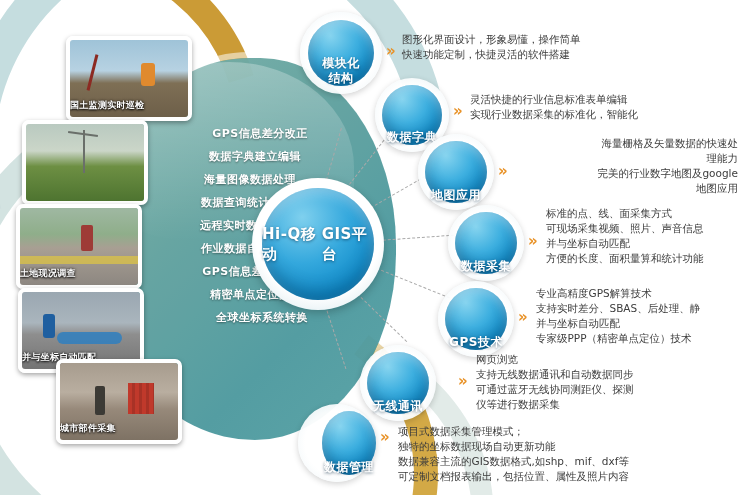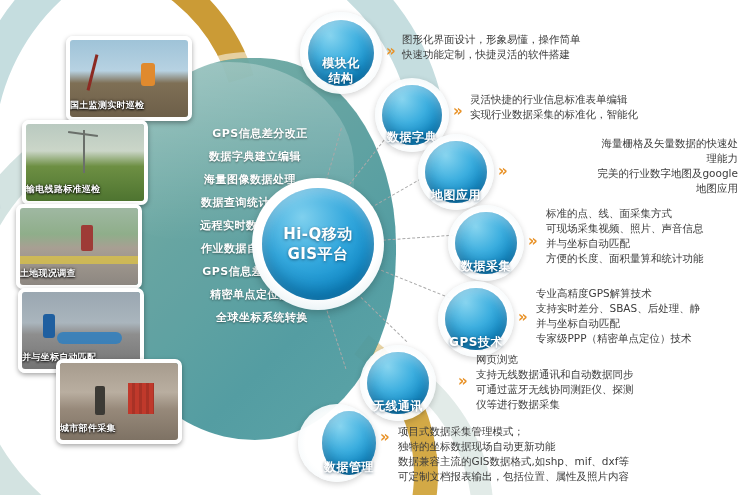--- a/index.html
+++ b/index.html
@@ -128,21 +128,21 @@
   .hub-wrap{position:absolute;left:252px;top:178px;width:132px;height:132px;}
   .hub-halo{
     position:absolute;left:0;top:0;width:132px;height:132px;border-radius:50%;
     background:radial-gradient(circle at 50% 42%,#ffffff 62%,#eaf3f6 78%,#cfe2e8 100%);
     box-shadow:0 3px 9px rgba(0,0,0,.22);
   }
   .hub{
     position:absolute;left:10px;top:10px;width:112px;height:112px;border-radius:50%;
     background:radial-gradient(circle at 36% 26%,#7fd0ee 0%,#34a8dd 42%,#0c87c6 78%,#0a72ad 100%);
     box-shadow:inset 0 -9px 16px rgba(0,40,70,.30), inset 0 6px 12px rgba(255,255,255,.35);
-    display:flex;flex-direction:column;align-items:center;justify-content:center;
+    display:flex;flex-direction:row;align-items:center;justify-content:center;
   }
   .hub-line{
     color:#ffffff;font-size:15px;font-weight:bold;line-height:1.35;
     text-shadow:0 1px 3px rgba(0,35,60,.55);letter-spacing:.5px;
   }
 
   
   .node{
     position:absolute;border-radius:50%;
     background:radial-gradient(circle at 50% 50%,rgba(255,255,255,.96) 58%,rgba(232,242,246,.9) 100%);
@@ -195,21 +195,20 @@
   <div class="conn" style="left:372px;top:266px;width:84px;transform:rotate(22deg);"></div>
   <div class="conn" style="left:354px;top:290px;width:74px;transform:rotate(44deg);"></div>
   <div class="conn" style="left:326px;top:306px;width:66px;transform:rotate(72deg);"></div>
 
   <div class="photo" id="photo0">
     <div class="ph-img scene-crane"></div>
     <div class="cap">国土监测实时巡检</div>
   </div>
   <div class="photo" id="photo1">
     <div class="ph-img scene-tower"></div>
-    <div class="cap">输电线路标准巡检</div>
   </div>
   <div class="photo" id="photo2">
     <div class="ph-img scene-road"></div>
     <div class="cap">土地现况调查</div>
   </div>
   <div class="photo" id="photo3">
     <div class="ph-img scene-pipe"></div>
     <div class="cap">并与坐标自动匹配</div>
   </div>
   <div class="photo" id="photo4">

